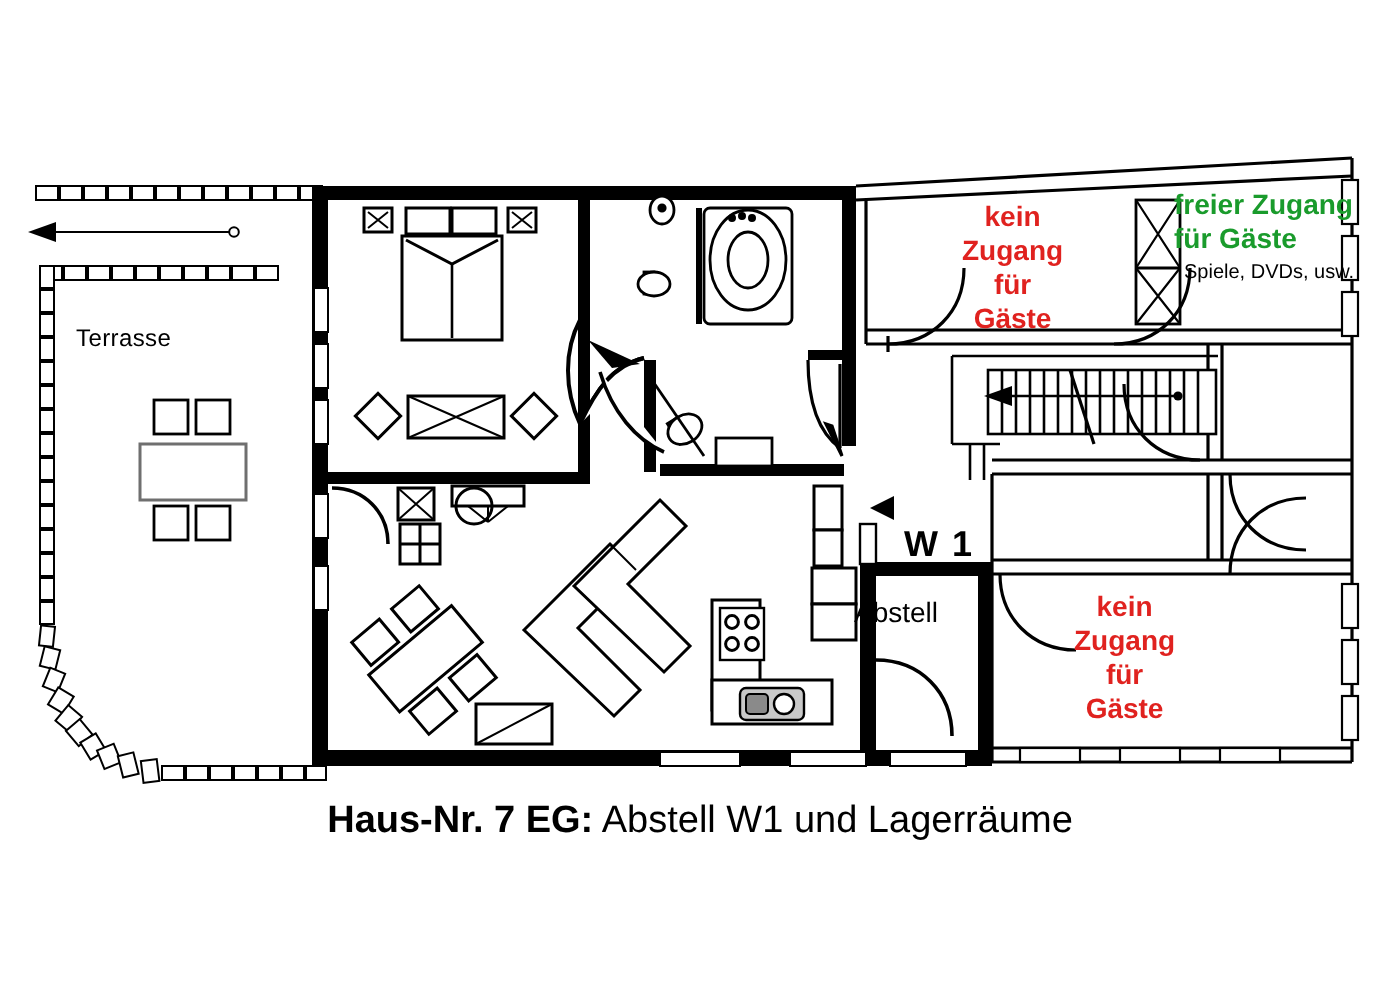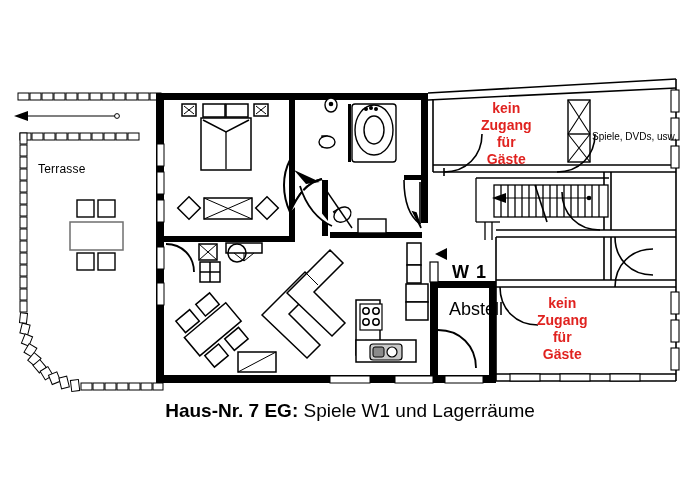--- a/index.html
+++ b/index.html
@@ -3,21 +3,21 @@
 <meta charset="utf-8">
 <title>Grundriss</title>
 <style>
   html,body{margin:0;padding:0;background:#ffffff;}
   body{width:700px;height:500px;overflow:hidden;
        font-family:"Liberation Sans","DejaVu Sans",sans-serif;color:#000;}
   #stage{position:relative;width:700px;height:500px;background:#fff;}
   #plan{position:absolute;left:0;top:0;}
   .txt{position:absolute;white-space:pre;line-height:1.12;}
   .terrasse{left:38px;top:163px;font-size:12px;letter-spacing:.2px;}
-  .abstell{left:449px;top:299px;font-size:18px;}
+  .abstell{left:427px;top:299px;font-size:14px;}
   .w1lbl{left:452px;top:244px;font-size:18px;font-weight:bold;letter-spacing:1px;margin-top:18px;}
   .red{color:#e0221f;font-weight:bold;font-size:14px;line-height:1.22;text-align:center;}
   .green{color:#1a9b2c;font-weight:bold;font-size:14px;line-height:1.2;}
   .sub{color:#000;font-weight:normal;font-size:10px;}
   .red1{left:481px;top:100px;}
   .red2{left:537px;top:295px;}
   .grn1{left:587px;top:94px;}
   .grnsub{left:592px;top:131px;}
   .caption{position:absolute;left:0;top:400px;width:700px;text-align:center;
            font-size:19px;white-space:nowrap;}
@@ -366,25 +366,27 @@
 
   <div class="txt abstell">Abstell</div>
 
   <div class="txt w1lbl">W 1</div>
 
   <div class="txt red red1">kein
 Zugang
 für
 Gäste</div>
 
+  <div class="txt green grn1">freier Zugang
+für Gäste</div>
 
   <div class="txt sub grnsub">Spiele, DVDs, usw.</div>
 
   <div class="txt red red2">kein
 Zugang
 für
 Gäste</div>
 
   <div class="caption">
-    <b>Haus-Nr. 7 EG:</b><span> Spiele W1 und Lagerräume</span>
+    <b>Haus-Nr. 7 EG:</b><span> Abstell W1 und Lagerräume</span>
   </div>
 
 </div>
 
 </body></html>

